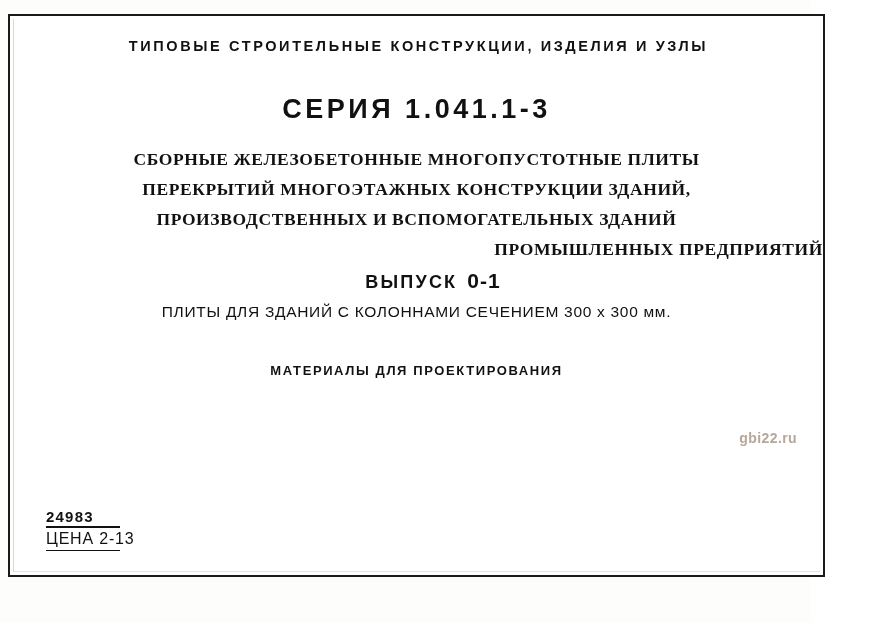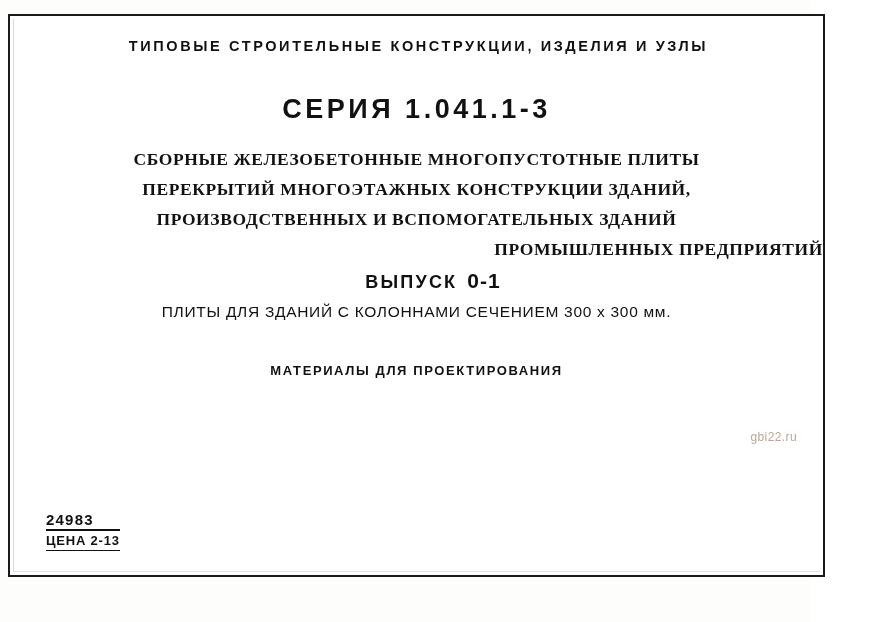--- a/index.html
+++ b/index.html
@@ -136,43 +136,43 @@
     display: block;
   }
   #stamp-rule {
     display: block;
     width: 74px;
     height: 2px;
     background: #111;
     margin: 1px 0 2px 0;
   }
   #stamp-price {
-    font-size: 13px;
-    font-weight: bold;
+    font-size: 16px;
+    font-weight: normal;
     letter-spacing: 0.8px;
     color: #111;
     display: block;
   }
   #stamp-underline2 {
     display: block;
     width: 74px;
     height: 1px;
     background: #111;
     margin-top: 2px;
   }
 
   
   #watermark {
     position: absolute;
     right: 14px;
     top: 430px;
-    font-size: 12px;
+    font-size: 14px;
     color: #b9a69a;
     letter-spacing: 0.4px;
-    font-weight: normal;
+    font-weight: bold;
     white-space: nowrap;
   }
 </style>
 </head>
 <body>
 
 <div id="page">
 
   <div id="frame">
 

